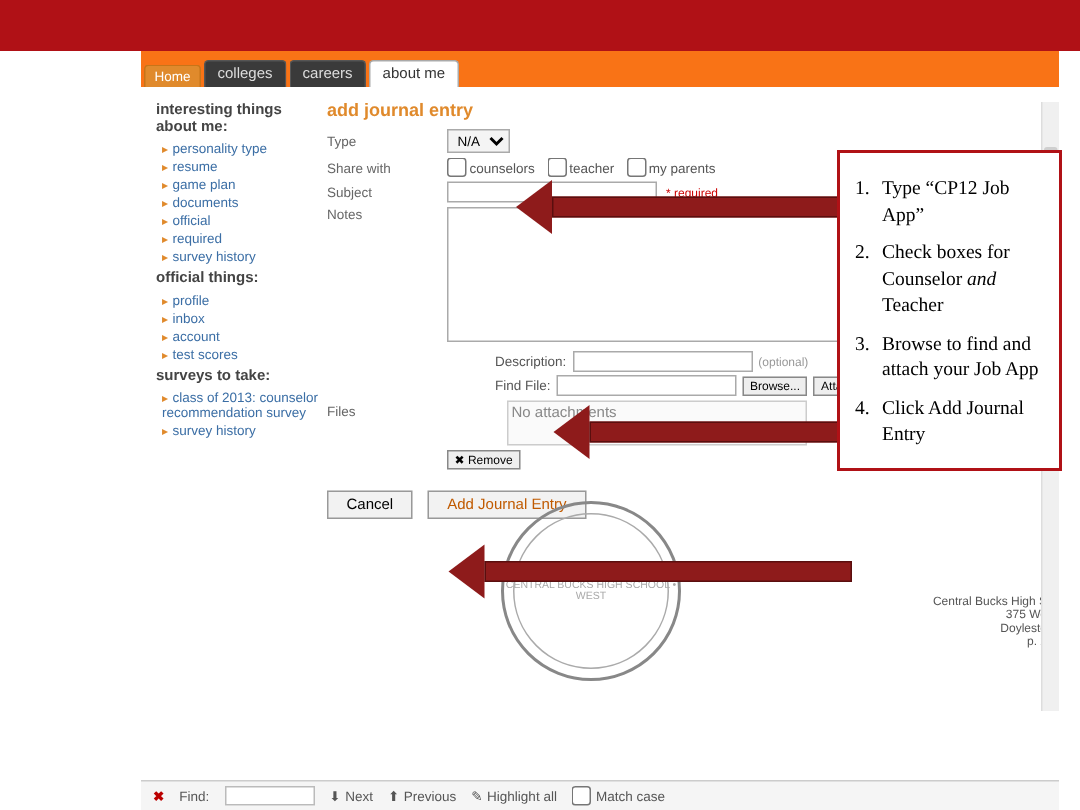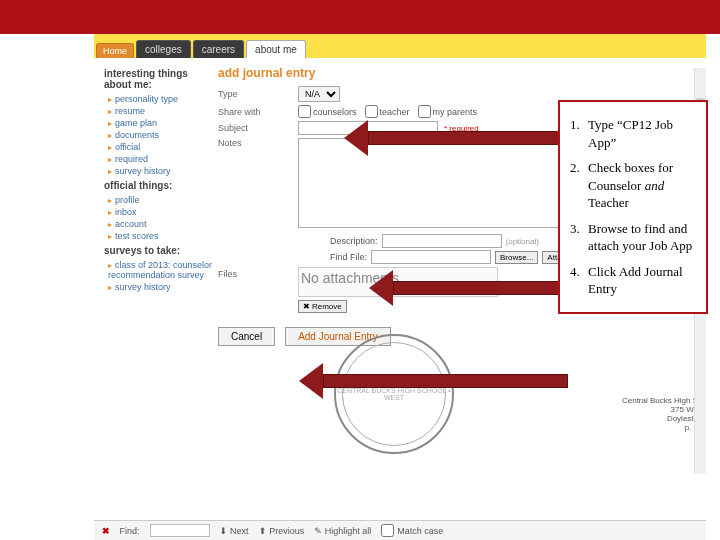--- a/index.html
+++ b/index.html
@@ -3,21 +3,21 @@
 <meta charset="utf-8">
 <style>
   * { box-sizing: border-box; margin: 0; padding: 0; }
   html, body { width: 720px; height: 540px; font-family: Arial, sans-serif; font-size: 10px; overflow: hidden; background: #fff; }
   .slide { width: 720px; height: 540px; position: relative; background: #fff; }
 
   .red-banner { position: absolute; top: 0; left: 0; width: 720px; height: 34px; background: #b01116; }
 
   .app { position: absolute; top: 34px; left: 94px; width: 612px; height: 460px; background: #fff; }
 
-  .top-nav { height: 24px; background: #fde047; color: #ddd; display: flex; align-items: flex-end; padding-left: 2px; position: relative; }
+  .top-nav { height: 24px; background: #f97316; color: #ddd; display: flex; align-items: flex-end; padding-left: 2px; position: relative; }
   .top-nav .tab { background: #3a3a3a; color: #ddd; border: 1px solid #555; border-bottom: none; padding: 3px 8px; margin-right: 2px; border-radius: 3px 3px 0 0; font-size: 10px; }
   .top-nav .tab.home { background: #e08a2c; color: #fff; padding: 2px 6px; font-size: 9px; border-color: #c77519; }
   .top-nav .tab.active { background: #fff; color: #333; border-color: #aaa; }
 
   .content { display: flex; padding: 6px 10px; }
   .sidebar { width: 110px; flex-shrink: 0; }
   .sidebar h4 { color: #444; font-size: 10px; margin: 4px 0; font-weight: bold; }
   .side-link { color: #3b6ea5; font-size: 9px; margin: 2px 0 2px 4px; display: block; }
   .side-link::before { content: "▸"; color: #e08a2c; margin-right: 3px; font-size: 8px; }
 
@@ -30,21 +30,21 @@
   .req { color: #c00; font-size: 8px; margin-left: 6px; }
   .chk { display: inline-flex; align-items: center; margin-right: 8px; color: #555; font-size: 9px; }
   .chk input { margin-right: 2px; }
   .notes { width: 300px; height: 90px; border: 1px solid #aaa; font-size: 9px; }
 
   .files { margin-top: 6px; }
   .files .frow { display: flex; align-items: center; gap: 4px; margin-left: 32px; }
   .files input.txt { width: 120px; }
   .files button { font-size: 8px; padding: 1px 4px; border: 1px solid #888; background: #eee; }
   .files .optional { color: #999; font-size: 8px; }
-  .attach-list { border: 1px solid #ccc; width: 200px; height: 30px; margin-top: 3px; background: #fafafa; color: #888; font-size: 14px; padding: 2px; }
+  .attach-list { border: 1px solid #ccc; width: 200px; height: 30px; margin-top: 3px; background: #fafafa; color: #888; font-size: 10px; padding: 2px; margin-left: 40px; }
   .remove-btn { font-size: 8px; padding: 1px 4px; border: 1px solid #888; background: #eee; margin-top: 3px; }
 
   .actions { margin-top: 14px; display: flex; gap: 10px; }
   .actions .btn { border: 1px solid #999; padding: 3px 12px; font-size: 10px; background: #f2f2f2; }
   .actions .btn.primary { color: #c05a00; }
 
   .logo-seal { position: absolute; bottom: 40px; left: 240px; width: 120px; height: 120px; border: 2px double #888; border-radius: 60px; display: flex; align-items: center; justify-content: center; color: #aaa; font-size: 7px; text-align: center; }
   .logo-seal::before { content: ""; position: absolute; inset: 6px; border: 1px solid #aaa; border-radius: 50%; }
 
   .footer-info { position: absolute; bottom: 62px; right: 8px; font-size: 8px; color: #555; text-align: right; }

